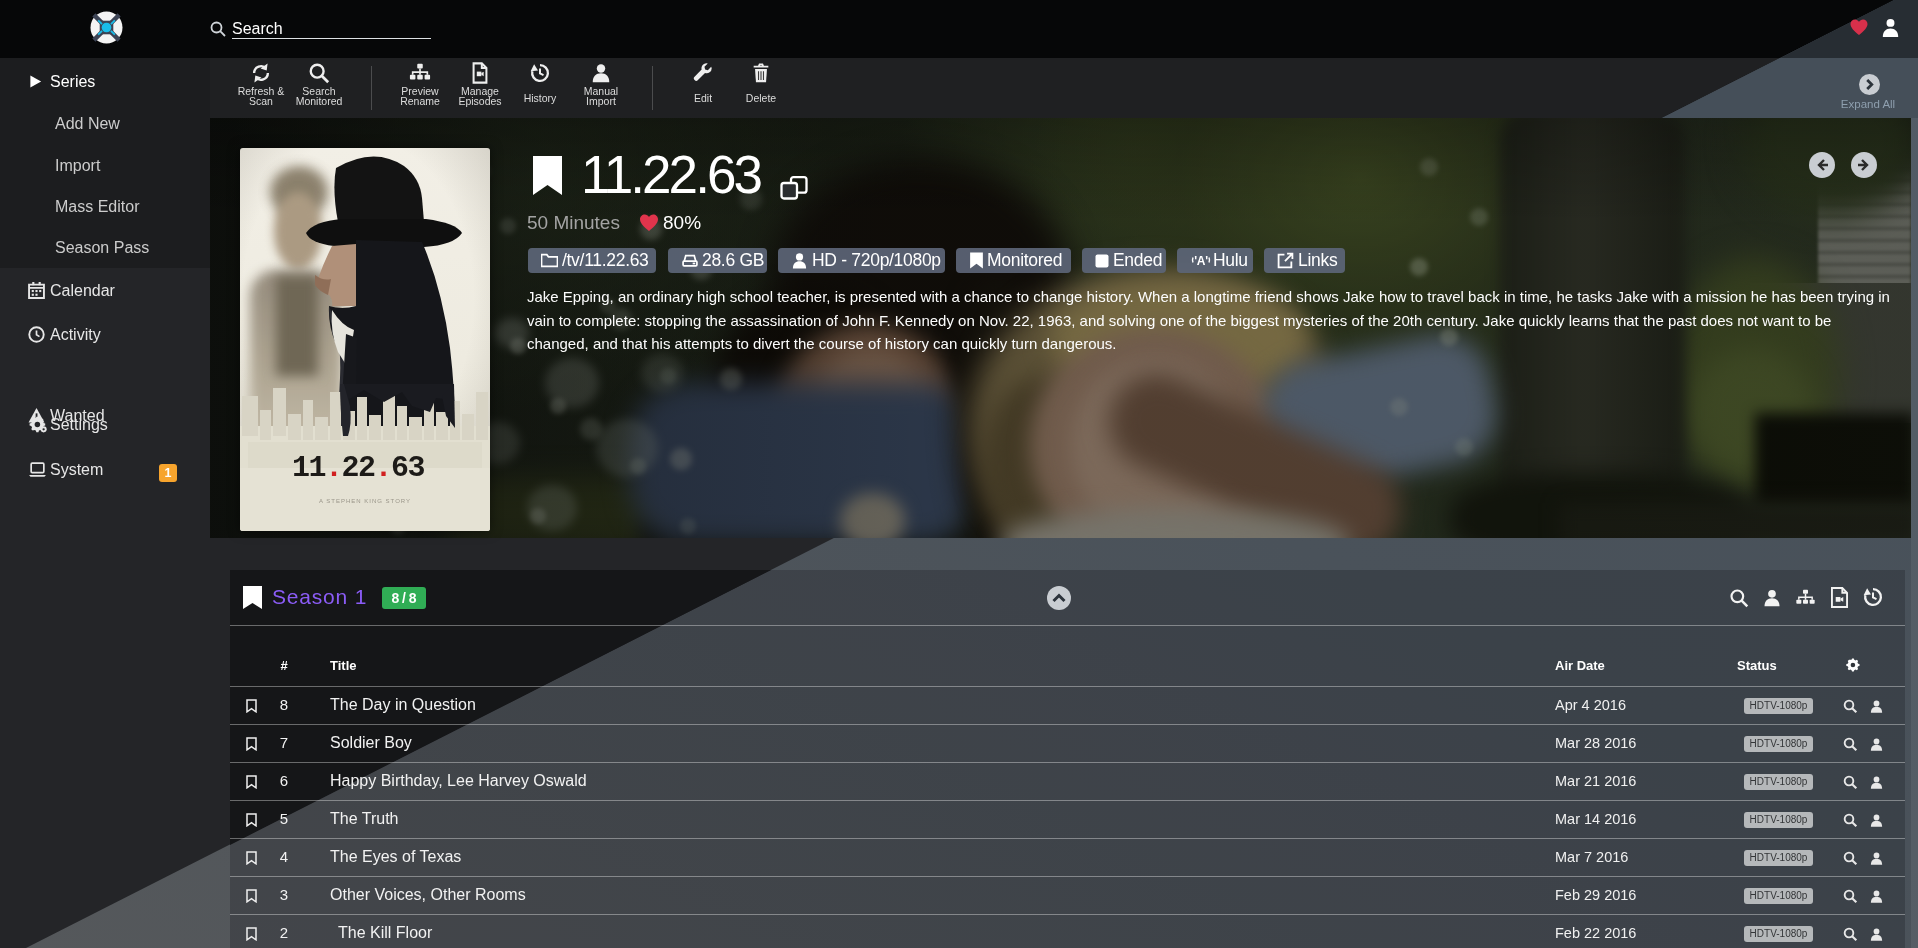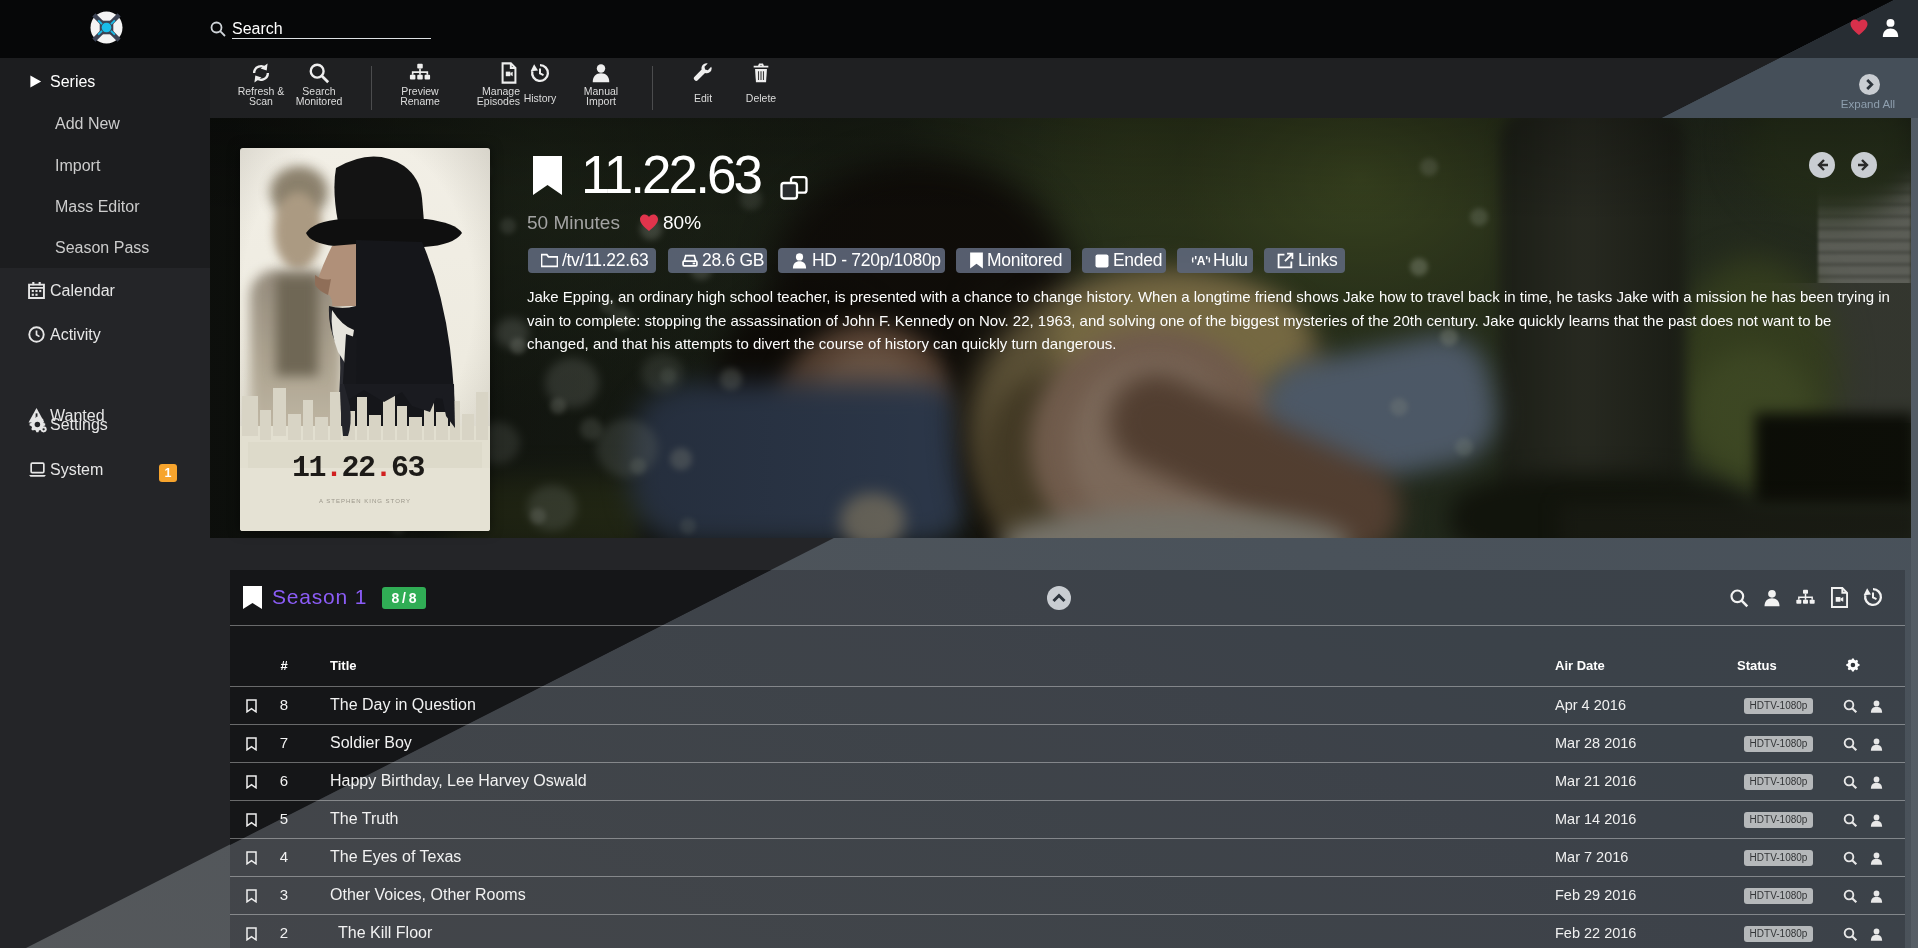--- a/index.html
+++ b/index.html
@@ -308,21 +308,21 @@
   <div class="tsep" style="left:371px;"></div>
   <div class="tbtn" style="left:380px;"><svg viewBox="0 0 24 24">
         <g fill="#eee">
           <rect x="9" y="2" width="6" height="5" rx="1"></rect>
           <rect x="1" y="14" width="6" height="5" rx="1"></rect>
           <rect x="9" y="14" width="6" height="5" rx="1"></rect>
           <rect x="17" y="14" width="6" height="5" rx="1"></rect>
         </g>
         <path d="M12 7 V11 M4 14 V11 H20 V14 M12 11 V14" fill="none" stroke="#eee" stroke-width="1.8"></path>
       </svg><div class="tlab">Preview<br>Rename</div></div>
-  <div class="tbtn" style="left:440px;text-align:right;"><svg viewBox="0 0 24 24">
+  <div class="tbtn" style="left:440px;"><svg viewBox="0 0 24 24">
         <path d="M5 1.5 H14 L19 6.5 V22.5 H5 Z" fill="none" stroke="#eee" stroke-width="2.2"></path>
         <path d="M14 1.5 V6.5 H19" fill="none" stroke="#eee" stroke-width="2.2"></path>
         <rect x="8.5" y="10.5" width="5" height="5" fill="#eee"></rect>
         <path d="M13.5 12 L16 10.5 V15.5 L13.5 14 Z" fill="#eee"></path>
       </svg><div class="tlab">Manage<br>Episodes</div></div>
   <div class="tbtn" style="left:500px;"><svg viewBox="0 0 24 24">
         <path d="M12 3.4 a8.6 8.6 0 1 1 -8.4 6.8" fill="none" stroke="#eee" stroke-width="2.5"></path>
         <path d="M5.6 2.4 L1.8 10.2 L9.8 9.4 Z" fill="#eee"></path>
         <path d="M12 7 V12.5 L15.8 14.4" fill="none" stroke="#eee" stroke-width="2.2"></path>
       </svg><div class="tlab" style="top:31px;">History</div></div>

